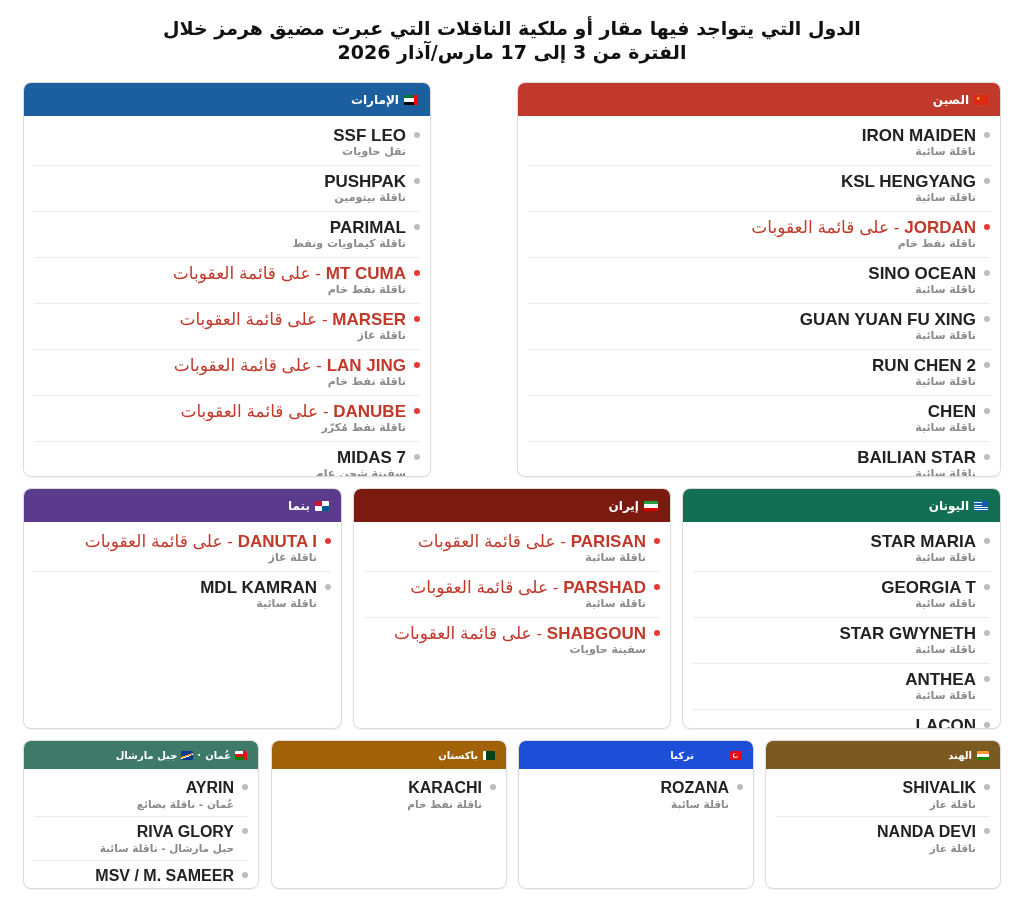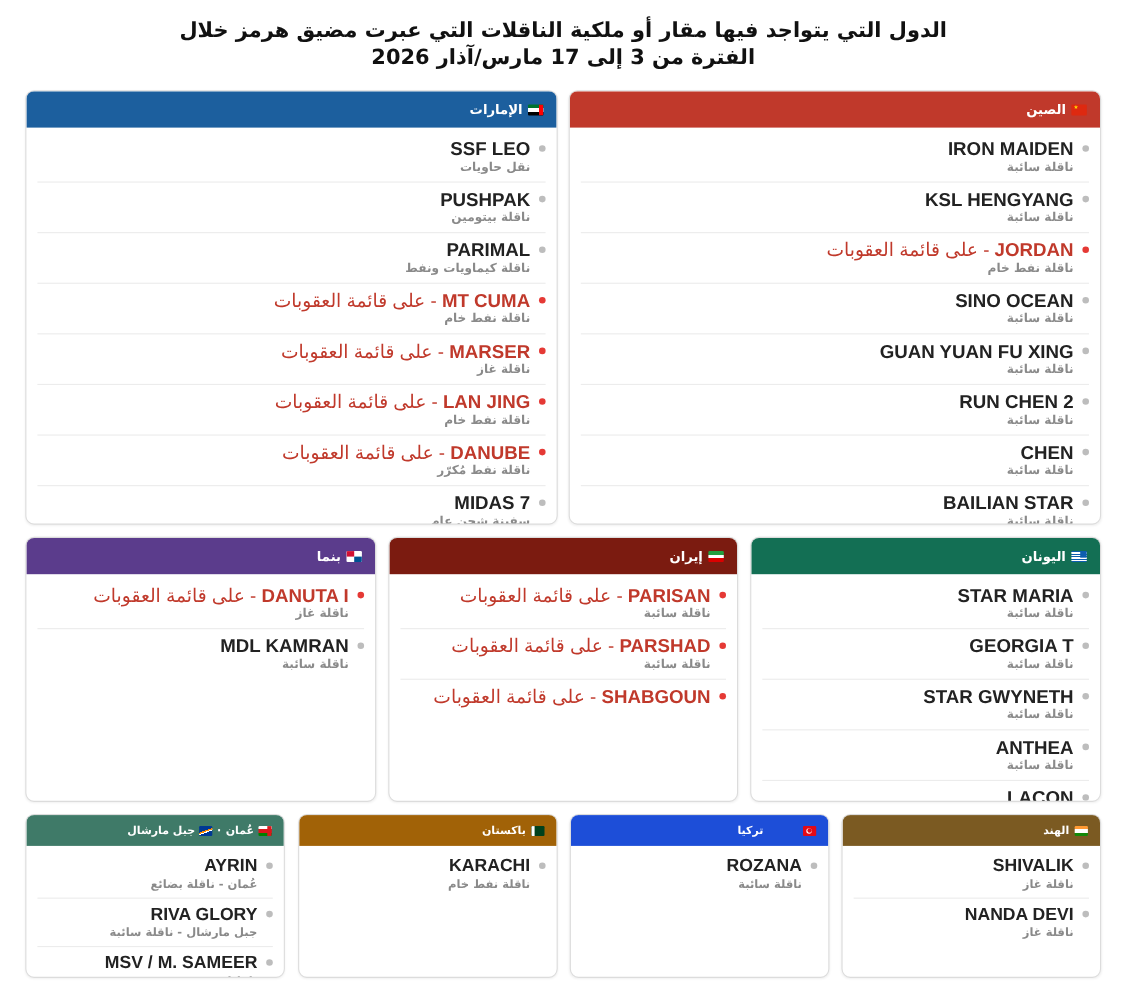--- a/index.html
+++ b/index.html
@@ -103,21 +103,21 @@
         <span class="ship-type">ناقلة سائبة</span>
       </li>
       <li class="ship">
         <span class="dot"></span>
         <span class="ship-name" dir="ltr" style="text-align: right;">BAILIAN STAR</span>
         <span class="ship-type">ناقلة سائبة</span>
       </li>
     </ul>
 </section>
 
-<section class="card" style="left:23px; top:82px; width:484px; height:395px;">
+<section class="card" style="left:23px; top:82px; width:408px; height:395px;">
   <div class="card-header" style="background:#1c5f9e;">
     <span class="flag" style="background:linear-gradient(to bottom,#00732f 0 33%,#ffffff 33% 66%,#000000 66% 100%);">
       <span style="position:absolute;right:0;top:0;width:4px;height:100%;background:#ff0000;"></span>
     </span>
     <span>الإمارات</span>
   </div>
   <ul class="ship-list">
       <li class="ship">
         <span class="dot"></span>
         <span class="ship-name" dir="ltr" style="text-align: right;">SSF LEO</span>
@@ -208,20 +208,21 @@
         <span class="ship-type">ناقلة سائبة</span>
       </li>
       <li class="ship sanctioned">
         <span class="dot"></span>
         <span class="ship-name"><b dir="ltr">PARSHAD</b><span> - </span><span>على قائمة العقوبات</span></span>
         <span class="ship-type">ناقلة سائبة</span>
       </li>
       <li class="ship sanctioned">
         <span class="dot"></span>
         <span class="ship-name"><b dir="ltr">SHABGOUN</b><span> - </span><span>على قائمة العقوبات</span></span>
+        <span class="ship-type">سفينة حاويات</span>
       </li>
     </ul>
 </section>
 
 <section class="card" style="left:23px; top:488px; width:319px; height:241px;">
   <div class="card-header" style="background:#5b3c8c;">
     <span class="flag" style="background:#ffffff;">
       <span style="position:absolute;left:0;top:0;width:50%;height:50%;background:#d21034;"></span>
       <span style="position:absolute;right:0;bottom:0;width:50%;height:50%;background:#005293;"></span>
     </span>

